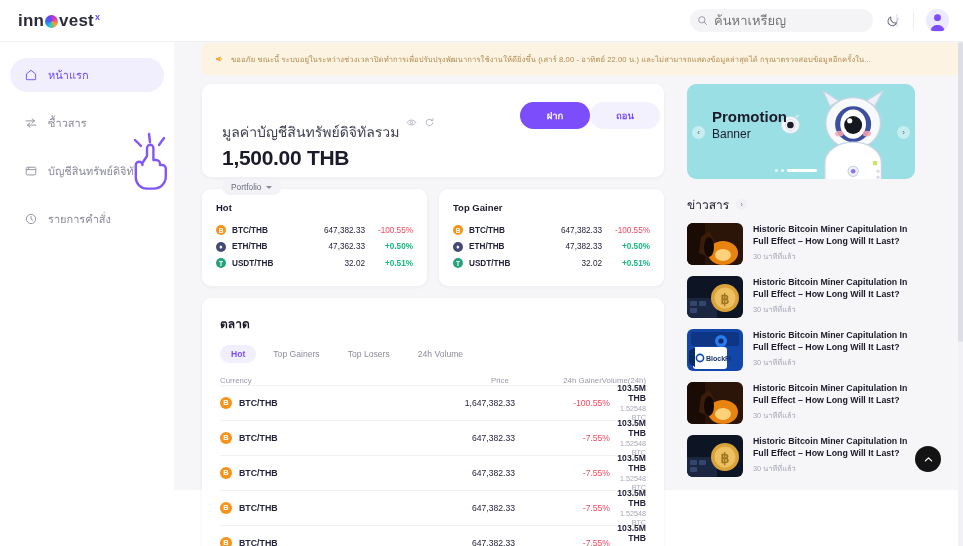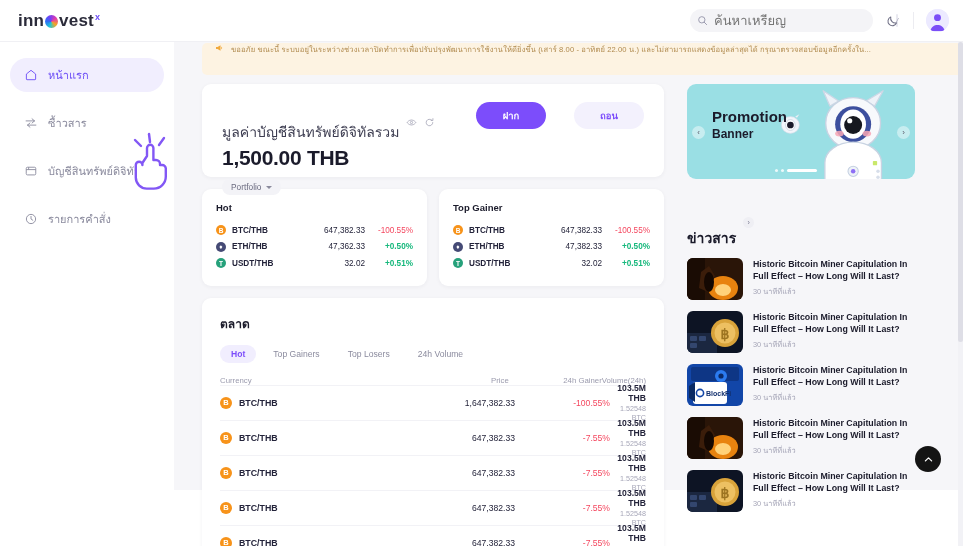--- a/index.html
+++ b/index.html
@@ -67,21 +67,21 @@
   }
   .nav-item.active { background: #f1eefe; color: #6c4df6; font-weight: 400; }
   .nav-item .nicon { width: 14px; height: 14px; flex: 0 0 auto; }
 
   
   .main { position: absolute; top: 42px; left: 174px; width: 789px; height: 504px; }
 
   .notice {
     position: absolute; top: 1px; left: 28px; width: 761px; height: 32px;
     background: #fdf3e2; border-radius: 5px;
-    display: flex; align-items: flex-start; gap: 7px; padding: 0 12px;
+    display: flex; align-items: center; gap: 7px; padding: 0 12px;
     overflow: hidden;
   }
   .notice-text {
     font-size: 7.6px; color: #b08a4e; white-space: nowrap; overflow: hidden;
     text-overflow: ellipsis; letter-spacing: .1px;
   }
 
   .content { position: absolute; top: 42px; left: 28px; width: 761px; }
   .col-left { position: absolute; left: 0; top: 0; width: 462px; }
   .col-right { position: absolute; left: 485px; top: 0; width: 228px; }
@@ -93,21 +93,21 @@
   .bal-label-row { display: flex; align-items: center; gap: 7px; }
   .bal-label { font-size: 14px; color: #3c3c50; margin-top: 20px; }
   .mini-icon { width: 11px; height: 11px; cursor: pointer; }
   .bal-value { font-size: 21px; font-weight: 700; color: #1b1b2b; margin-top: 3px; letter-spacing: -.3px; }
   .portfolio-chip {
     margin-top: 9px; display: inline-flex; align-items: center; gap: 5px;
     background: #f3f3f7; border-radius: 10px; padding: 3px 9px;
     font-size: 8.3px; color: #6b6b80; cursor: pointer;
   }
   .caret { width: 0; height: 0; border-left: 3px solid transparent; border-right: 3px solid transparent; border-top: 3.5px solid #8a8a9c; }
-  .btn-row { position: absolute; right: 20px; top: 18px; display: flex; gap: 28px; }
+  .btn-row { position: absolute; right: 4px; top: 18px; display: flex; gap: 0; }
   .btn {
     width: 70px; height: 27px; border-radius: 14px; border: none; cursor: pointer;
     font-size: 9.5px; font-family: inherit; display: flex; align-items: center; justify-content: center;
   }
   .btn-primary { background: #7c4dfb; color: #ffffff; font-weight: 700; }
   .btn-ghost { background: #f3f1fd; color: #7c4dfb; font-weight: 700; }
 
   
   .mini-row { display: flex; gap: 12px; margin-top: 12px; }
   .mini-card { flex: 1; padding: 13px 14px 14px 14px; }
@@ -149,37 +149,37 @@
   .row-coin { font-size: 8.8px; font-weight: 700; color: #23233a; }
   .row-badge { width: 12px; height: 12px; font-size: 7.5px; margin-right: 7px; }
 
   
   .promo {
     position: relative; height: 95px; border-radius: 9px; overflow: hidden;
     background: #9adfe4;
   }
   .promo-text { position: absolute; left: 25px; top: 24px; z-index: 3; }
   .promo-t1 { font-size: 15px; font-weight: 700; color: #1b1b2b; }
-  .promo-t2 { font-size: 12px; color: #1b1b2b; margin-top: 2px; font-weight: bold; }
+  .promo-t2 { font-size: 12px; color: #1b1b2b; margin-top: 2px; }
   .promo-arrow {
     position: absolute; top: 42px; width: 13px; height: 13px; border-radius: 50%;
     background: rgba(255,255,255,.45); color: #5b5b6b; font-size: 8px;
     display: flex; align-items: center; justify-content: center; cursor: pointer; z-index: 4;
   }
   .promo-arrow.left { left: 5px; }
   .promo-arrow.right { right: 5px; }
   .promo-dots { position: absolute; bottom: 7px; left: 88px; display: flex; align-items: center; gap: 3px; z-index: 4; }
   .pdot { width: 3px; height: 3px; border-radius: 50%; background: rgba(255,255,255,.8); }
   .pbar { width: 30px; height: 3px; border-radius: 2px; background: #ffffff; }
   .robot { position: absolute; right: 18px; bottom: -6px; width: 86px; height: 96px; z-index: 2; }
   .robot-small { position: absolute; right: 112px; top: 30px; width: 24px; height: 22px; z-index: 2; }
 
   
   .news-head { display: flex; align-items: center; gap: 7px; margin: 16px 0 9px 0; }
-  .news-title { font-size: 14px; font-weight: 700; color: #1b1b2b; margin-top: 32px; }
+  .news-title { font-size: 12px; font-weight: 400; color: #1b1b2b; }
   .chev-circle {
     width: 11px; height: 11px; border-radius: 50%; background: #efeff4;
     display: flex; align-items: center; justify-content: center; font-size: 7px; color: #7a7a90; cursor: pointer;
   }
   .news-item { display: flex; gap: 10px; margin-bottom: 11px; cursor: pointer; }
   .thumb { width: 56px; height: 42px; border-radius: 6px; flex: 0 0 auto; overflow: hidden; position: relative; }
   .news-body { flex: 1; }
   .news-h { font-size: 8.8px; font-weight: 700; color: #1b1b2b; line-height: 12.2px; }
   .news-time { font-size: 7.4px; color: #a6a6b8; margin-top: 3px; }
 

